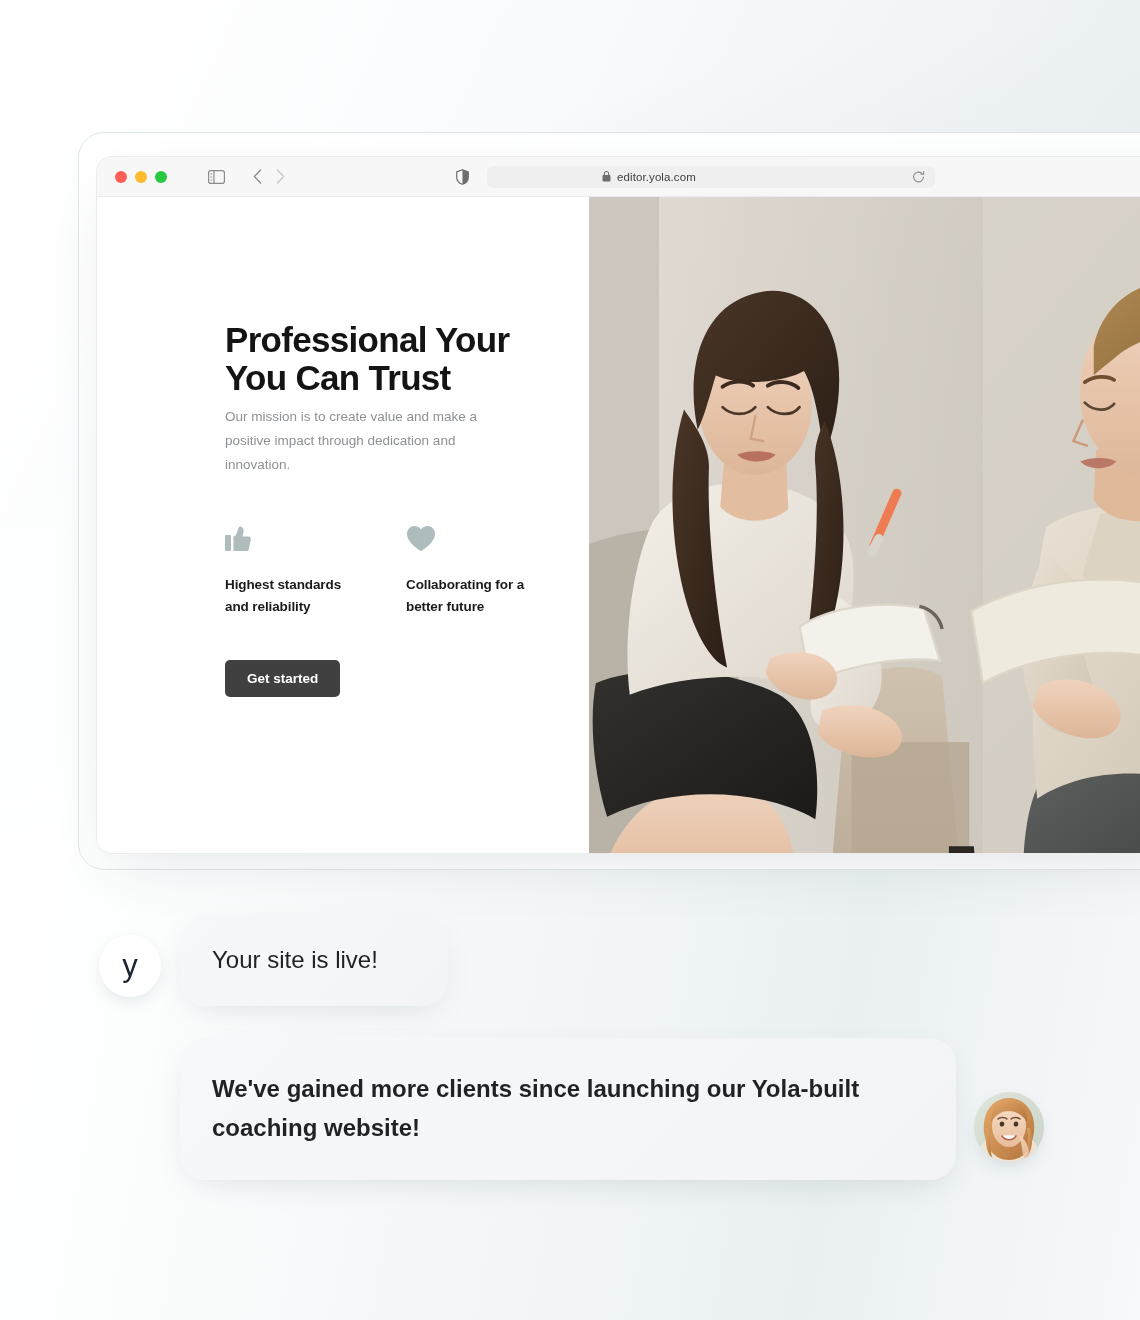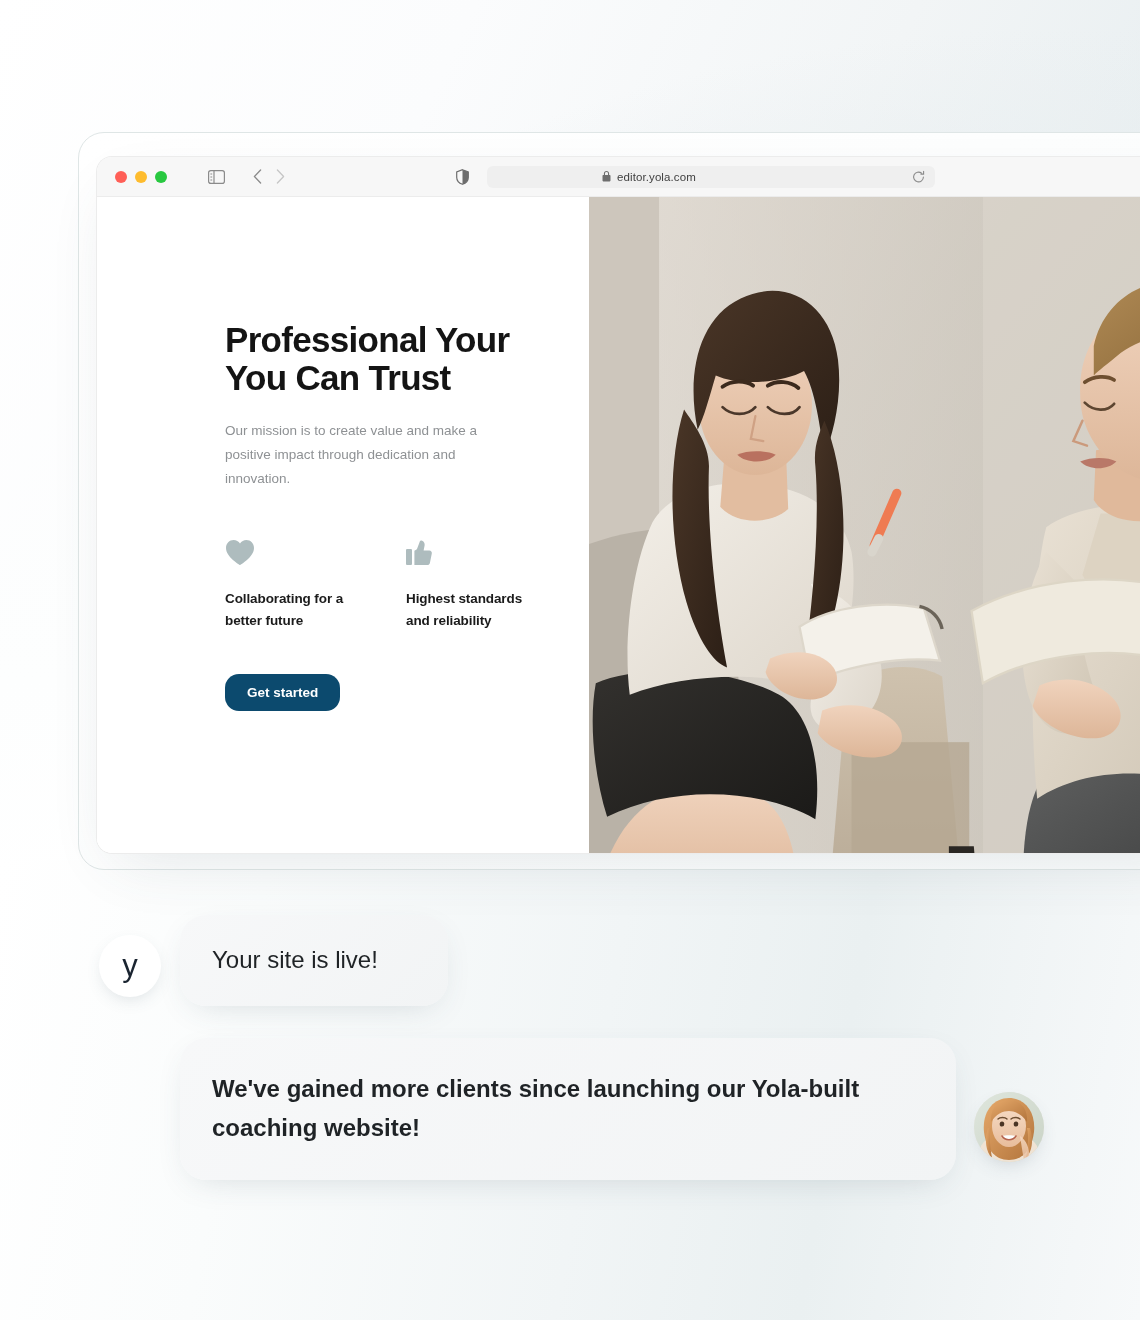--- a/index.html
+++ b/index.html
@@ -114,21 +114,21 @@
     width:300px;
   }
   .hero-title{
     font-size:35px;
     line-height:1.08;
     font-weight:700;
     color:#141414;
     letter-spacing:-.7px;
   }
   .hero-sub{
-    margin-top:22px;
+    margin-top:8px;
     font-size:13.5px;
     line-height:1.78;
     color:#8e9194;
     width:286px;
   }
   .features{
     margin-top:45px;
     display:flex;
     gap:62px;
   }
@@ -141,26 +141,26 @@
     line-height:1.62;
     color:#1b1b1b;
     letter-spacing:-.1px;
   }
   .cta{
     margin-top:43px;
     display:inline-block;
     padding:0 22px;
     height:37px;
     line-height:37px;
-    background:#0c4a6e;
+    background:#404040;
     color:#ffffff;
     font-size:13.5px;
     font-weight:700;
     border:none;
-    border-radius:14px;
+    border-radius:5px;
     cursor:pointer;
     font-family:"Liberation Sans", sans-serif;
   }
 
   
   .hero-photo{
     flex:1;
     position:relative;
     overflow:hidden;
     background:#cfc8c0;
@@ -295,35 +295,35 @@
 
       <div class="hero-left">
         <div class="hero-inner">
           <h1 class="hero-title">Professional Your You Can Trust</h1>
           <p class="hero-sub">Our mission is to create value and make a positive impact through dedication and innovation.</p>
 
           <div class="features">
 
             <div class="feature">
               <div class="feature-icon">
-                <svg width="30" height="27" viewBox="0 0 30 27" fill="currentColor">
-                  <path d="M15 26 C15 26 1 18.1 1 8.9 C1 4.5 4.4 1 8.6 1 C11.2 1 13.6 2.4 15 4.6 C16.4 2.4 18.8 1 21.4 1 C25.6 1 29 4.5 29 8.9 C29 18.1 15 26 15 26 Z"></path>
-                </svg>
-              </div>
-              <div class="feature-label">Collaborating for a better future</div>
-            </div>
-
-            <div class="feature">
-              <div class="feature-icon">
                 <svg width="29" height="28" viewBox="0 0 29 28" fill="currentColor">
                   <rect x="0" y="11" width="6" height="16" rx="1.1"></rect>
                   <path d="M8.4 27 H21.3 C22.6 27 23.7 26.1 23.9 24.9 L25.8 15.4 C26.1 13.9 24.9 12.5 23.4 12.5 H17.6 L18.6 7.6 C19 5.6 18 3.6 16.2 2.8 L15.5 2.5 C14.9 2.2 14.2 2.5 14 3.1 L11.2 10.4 C10.9 11.1 10.4 11.7 9.7 12.1 L8.4 12.8 Z"></path>
                 </svg>
               </div>
               <div class="feature-label">Highest standards and reliability</div>
+            </div>
+
+            <div class="feature">
+              <div class="feature-icon">
+                <svg width="30" height="27" viewBox="0 0 30 27" fill="currentColor">
+                  <path d="M15 26 C15 26 1 18.1 1 8.9 C1 4.5 4.4 1 8.6 1 C11.2 1 13.6 2.4 15 4.6 C16.4 2.4 18.8 1 21.4 1 C25.6 1 29 4.5 29 8.9 C29 18.1 15 26 15 26 Z"></path>
+                </svg>
+              </div>
+              <div class="feature-label">Collaborating for a better future</div>
             </div>
 
           </div>
 
           <button class="cta">Get started</button>
         </div>
       </div>
 
       <div class="hero-photo">
         <svg viewBox="0 0 554 658" preserveAspectRatio="xMidYMid slice" aria-hidden="true">

